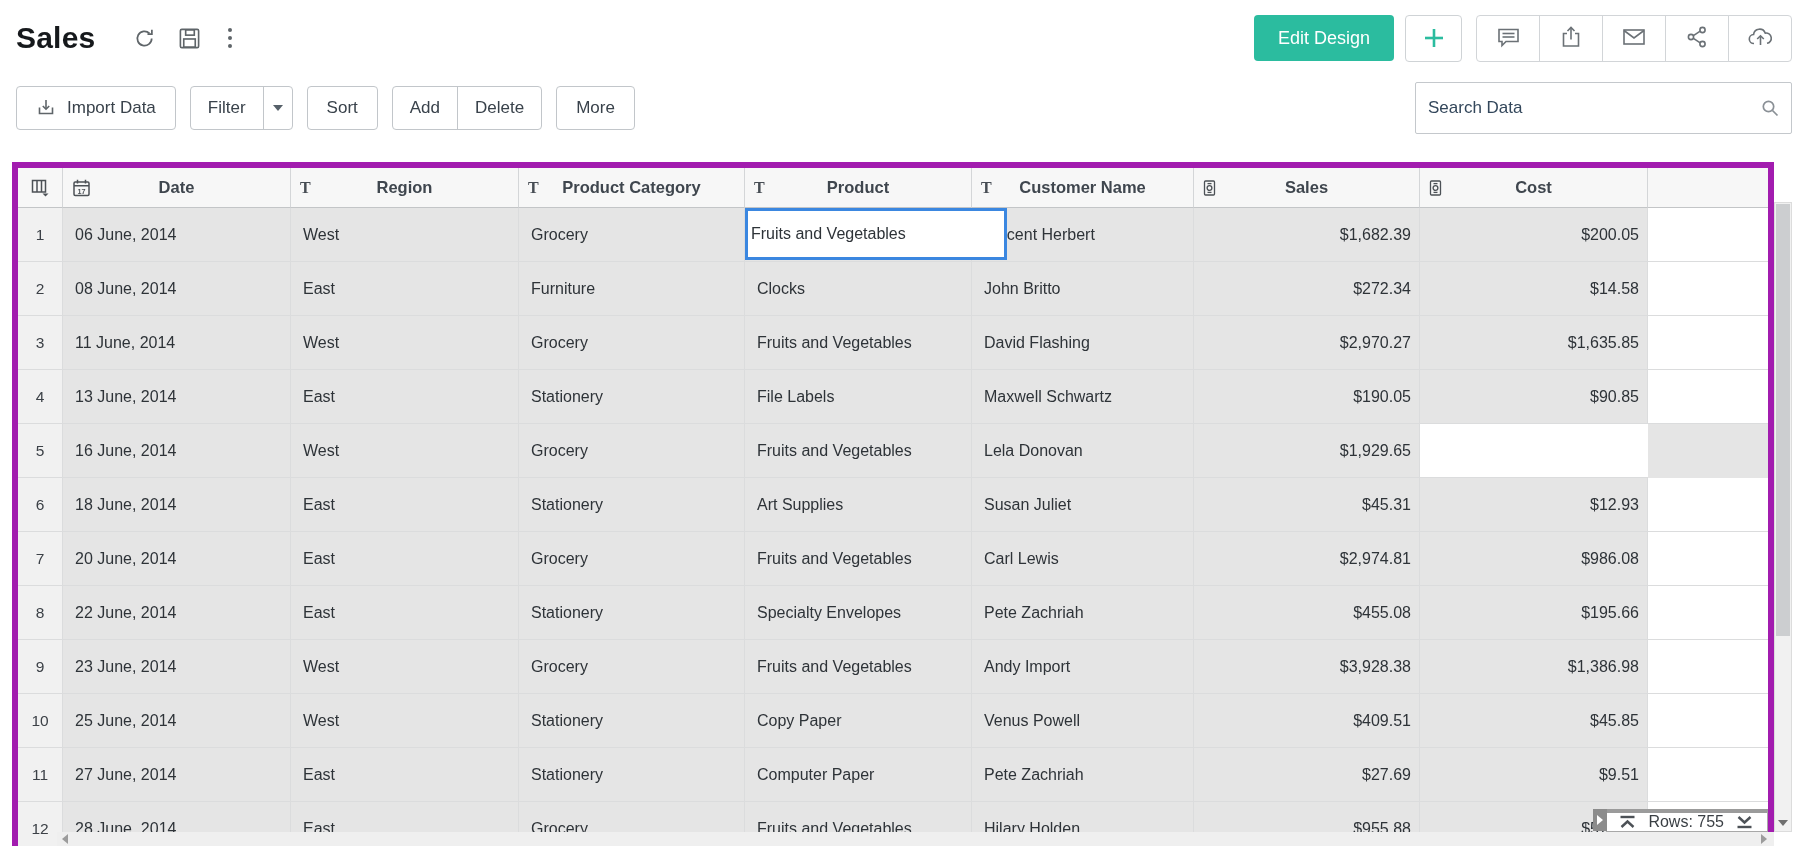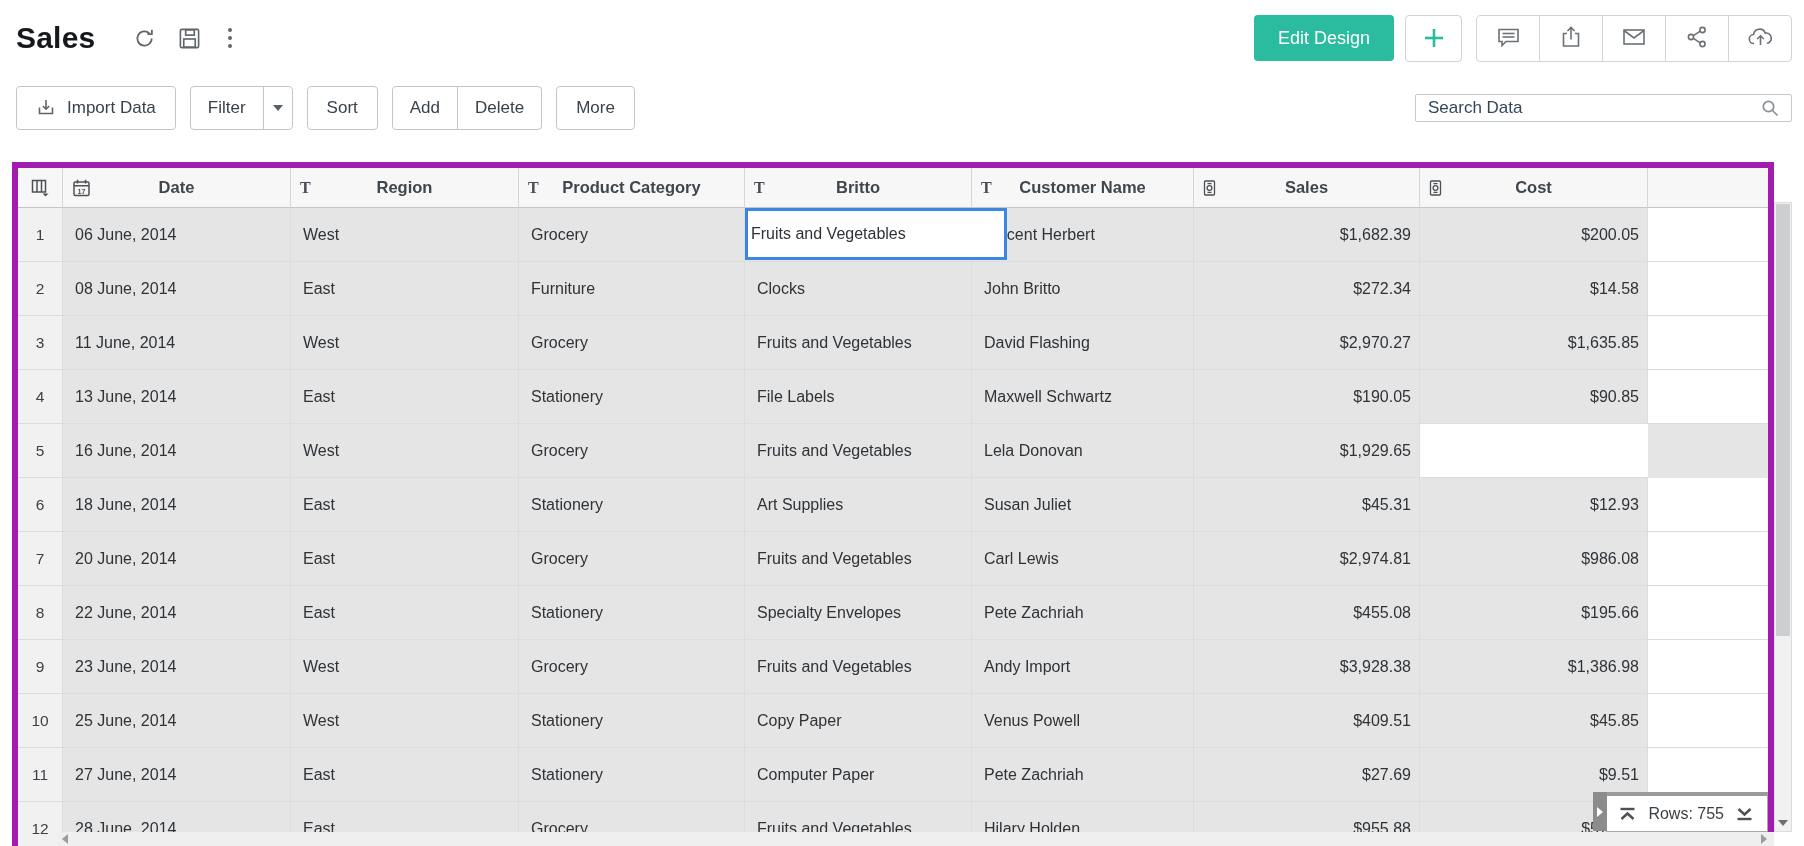--- a/index.html
+++ b/index.html
@@ -31,21 +31,21 @@
   .btn, .seg-group { height:44px; background:#fff; border:1px solid #c2c6ca; border-radius:4px;
     display:flex; align-items:center; font-size:17px; color:#39424b; }
   .btn { padding:0 19px; cursor:pointer; margin-right:14px; }
   .btn .bicon { margin-right:11px; display:flex; }
   .seg-group { padding:0; margin-right:14px; overflow:hidden; }
   .seg { height:100%; display:flex; align-items:center; padding:0 17px; cursor:pointer;text-align:center; }
   .seg + .seg { border-left:1px solid #c2c6ca; }
   .seg.caret { padding:0 9px; }
   .caret-down { width:0; height:0; border-left:5px solid transparent;
     border-right:5px solid transparent; border-top:6px solid #566069; }
-  .search-wrap { margin-left:auto; width:377px; height:28px; border:1px solid #c4c8cc;
+  .search-wrap { margin-left:auto; width:377px; height:52px; border:1px solid #c4c8cc;
     border-radius:2px; display:flex; align-items:center; background:#fff; }
   .search-wrap input { flex:1; border:none; outline:none; font-size:17px; padding:0 10px 0 12px;
     color:#243746; font-family:inherit; background:transparent; }
   .search-wrap input::placeholder { color:#33475b; opacity:1; }
   .search-icon { padding-right:12px; display:flex; }
 
   
   .grid-wrap { position:relative; margin:32px 12px 0 12px; height:684px; }
   .grid { position:absolute; left:0; top:0; right:18px; height:762px; overflow:hidden;
     border:6px solid #a21caf; background:#e5e5e5; }
@@ -86,21 +86,21 @@
   .hscroll { position:absolute; left:45px; right:18px; bottom:0; height:14px; background:#efefef; }
   .hbtn { position:absolute; top:0; bottom:0; width:16px; display:flex; align-items:center;
     justify-content:center; cursor:pointer; }
   .hbtn.left { left:0; } .hbtn.right { right:2px; }
   .tri-left { width:0; height:0; border-top:5px solid transparent; border-bottom:5px solid transparent;
     border-right:6px solid #9c9c9c; }
   .tri-right { width:0; height:0; border-top:5px solid transparent; border-bottom:5px solid transparent;
     border-left:6px solid #9c9c9c; }
 
   
-  .rows-badge { position:absolute; right:24px; bottom:14px; height:40px; background:#fff;
+  .rows-badge { position:absolute; right:24px; bottom:14px; height:23px; background:#fff;
     border:1px solid #a8a8a8; border-top:4px solid #9b9b9b; display:flex; align-items:center;
     padding:0 14px 0 12px; gap:12px; z-index:6; }
   .rows-badge .label { font-size:16px; color:#3a3f44; }
   .badge-ic { display:flex; cursor:pointer; }
   .collapse-tab { position:absolute; left:-14px; top:-4px; bottom:0; width:14px; background:#8c8c8c;
     display:flex; align-items:center; justify-content:center; cursor:pointer; }
   .tab-tri { width:0; height:0; border-top:5px solid transparent; border-bottom:5px solid transparent;
     border-left:6px solid #fff; }
 </style>
 </head>
@@ -266,21 +266,21 @@
         <div class="th">
           <span class="hicon">
             <span class="tglyph">T</span>
           </span>
           <span>Product Category</span>
         </div>
         <div class="th">
           <span class="hicon">
             <span class="tglyph">T</span>
           </span>
-          <span>Britto</span>
+          <span>Product</span>
         </div>
         <div class="th">
           <span class="hicon">
             <span class="tglyph">T</span>
           </span>
           <span>Customer Name</span>
         </div>
         <div class="th">
           <span class="hicon">
             <svg width="13" height="18" viewBox="0 0 13 18" fill="none" stroke="#4c5156" stroke-width="1.3">

